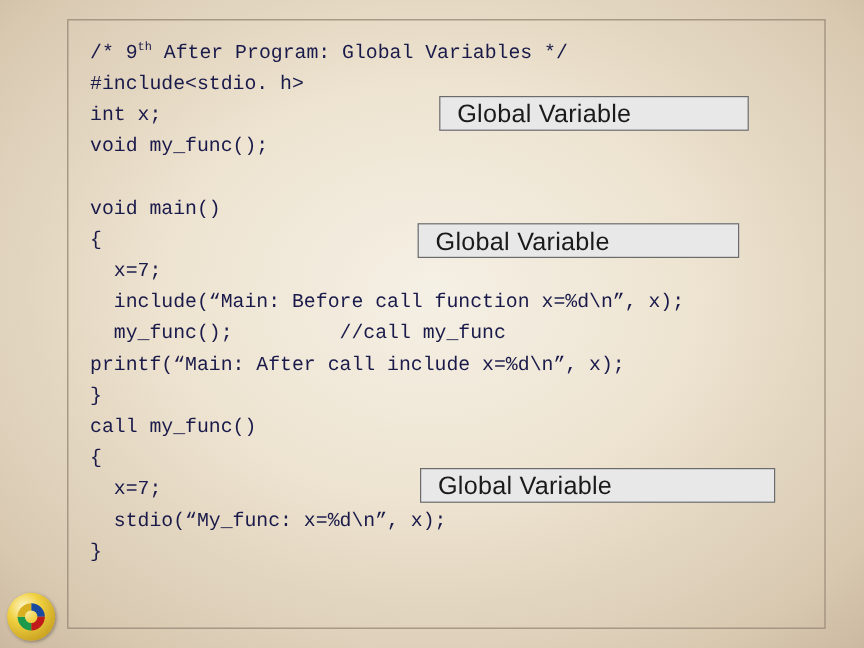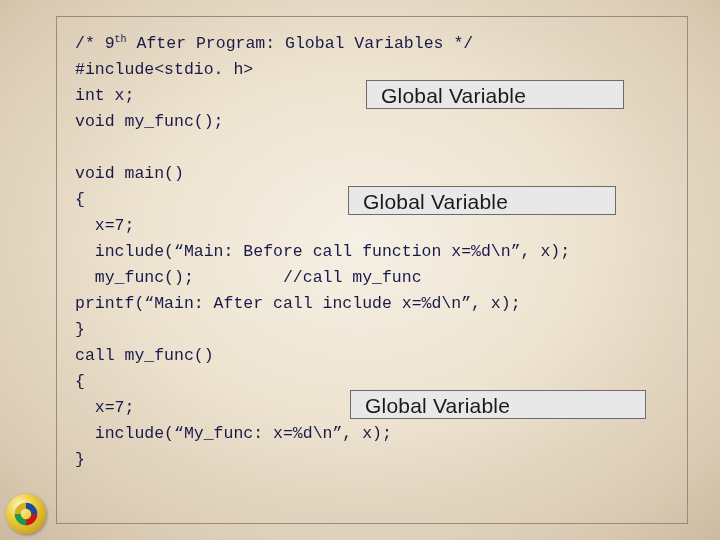--- a/index.html
+++ b/index.html
@@ -59,21 +59,21 @@
 <span>void main()</span>
 <span>{</span>
 <span>  x=7;</span>
 <span>  include(“Main: Before call function x=%d\n”, x);</span>
 <span>  my_func();         //call my_func</span>
 <span>printf(“Main: After call include x=%d\n”, x);</span>
 <span>}</span>
 <span>call my_func()</span>
 <span>{</span>
 <span>  x=7;</span>
-<span>  include(“My_func: x=%d\n”, x);</span>
+<span>  stdio(“My_func: x=%d\n”, x);</span>
 <span>}</span></div>
 </div>
 
 <div class="callout" style="left:366px; top:80px; width:258px;">Global Variable</div>
 <div class="callout" style="left:348px; top:186px; width:268px;">Global Variable</div>
 <div class="callout" style="left:350px; top:390px; width:296px;">Global Variable</div>
 
 <div class="logo">
   <svg viewBox="0 0 32 32">
     <path d="M16 3 A13 13 0 0 1 29 16 L22 16 A6 6 0 0 0 16 10 Z" fill="#1a4aa0"></path>

